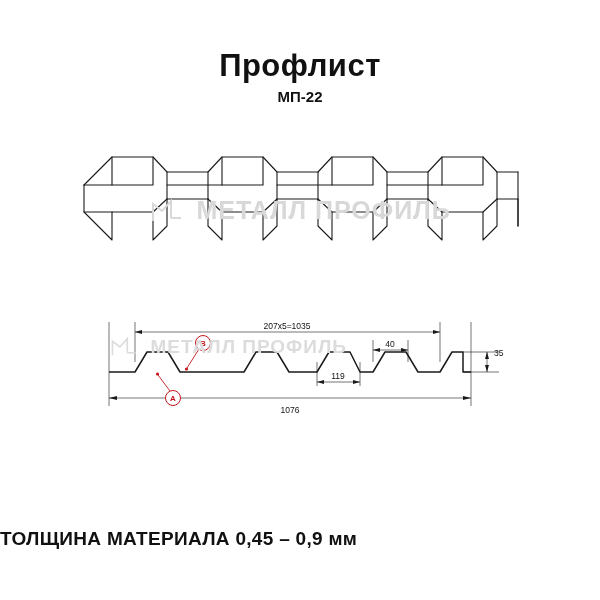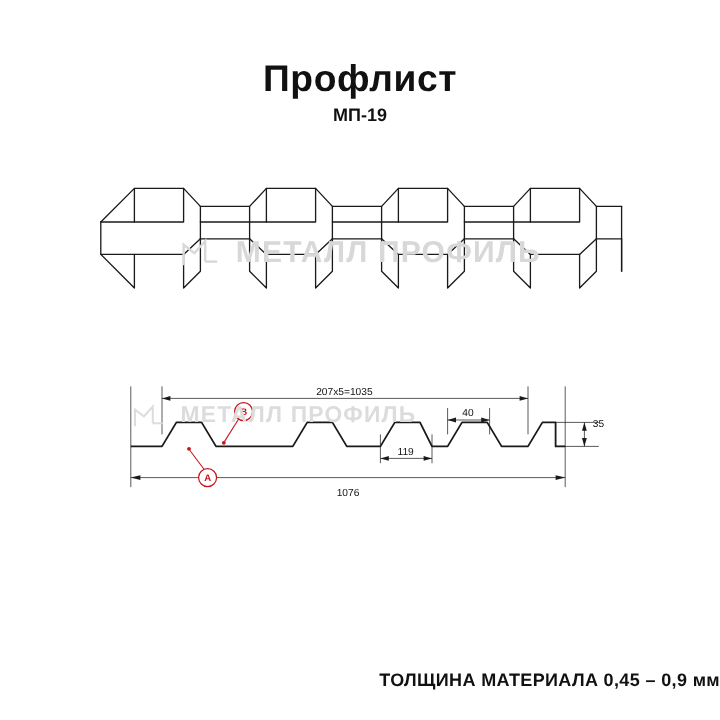--- a/index.html
+++ b/index.html
@@ -41,26 +41,25 @@
     text-align: center;
     font-size: 15px;
     font-weight: bold;
     color: #111111;
   }
   .footer-note {
     position: absolute;
     top: 528px;
     left: 0;
     width: 600px;
-    text-align: right;
-    font-size: 15px;
+    text-align: left;
+    font-size: 19px;
     font-weight: bold;
     letter-spacing: 0.3px;
     color: #111111;
-    margin-top: 31px;
   }
 
   
   .iso-wrap {
     position: absolute;
     top: 130px;
     left: 50px;
     width: 500px;
     height: 135px;
   }
@@ -111,21 +110,21 @@
     font-family: "Liberation Sans", sans-serif;
     font-weight: bold;
   }
 </style>
 </head>
 <body>
 
 <div class="page">
 
   <div class="title">Профлист</div>
-  <div class="subtitle">МП-19</div>
+  <div class="subtitle">МП-22</div>
 
   <div class="iso-wrap">
     <svg width="500" height="135" viewBox="0 0 500 135" fill="none" stroke="#1a1a1a" stroke-width="1.1" stroke-linejoin="round" stroke-linecap="round">
       <g>
 
         <path d="M34 55 L62 27 L103 27 L117 42 L158 42 L172 27 L213 27 L227 42 L268 42 L282 27 L323 27 L337 42 L378 42 L392 27 L433 27 L447 42 L468 42"></path>
 
         <path d="M34 55 L34 82 L62 110 L62 82 L103 82 L103 110 L117 96 L117 69 L158 69 L158 96 L172 110 L172 82 L213 82 L213 110 L227 96 L227 69 L268 69 L268 96 L282 110 L282 82 L323 82 L323 110 L337 96 L337 69 L378 69 L378 96 L392 110 L392 82 L433 82 L433 110 L447 96 L447 69 L468 69 L468 96"></path>
 
         <path d="M62 27 L62 55 L34 55"></path>

